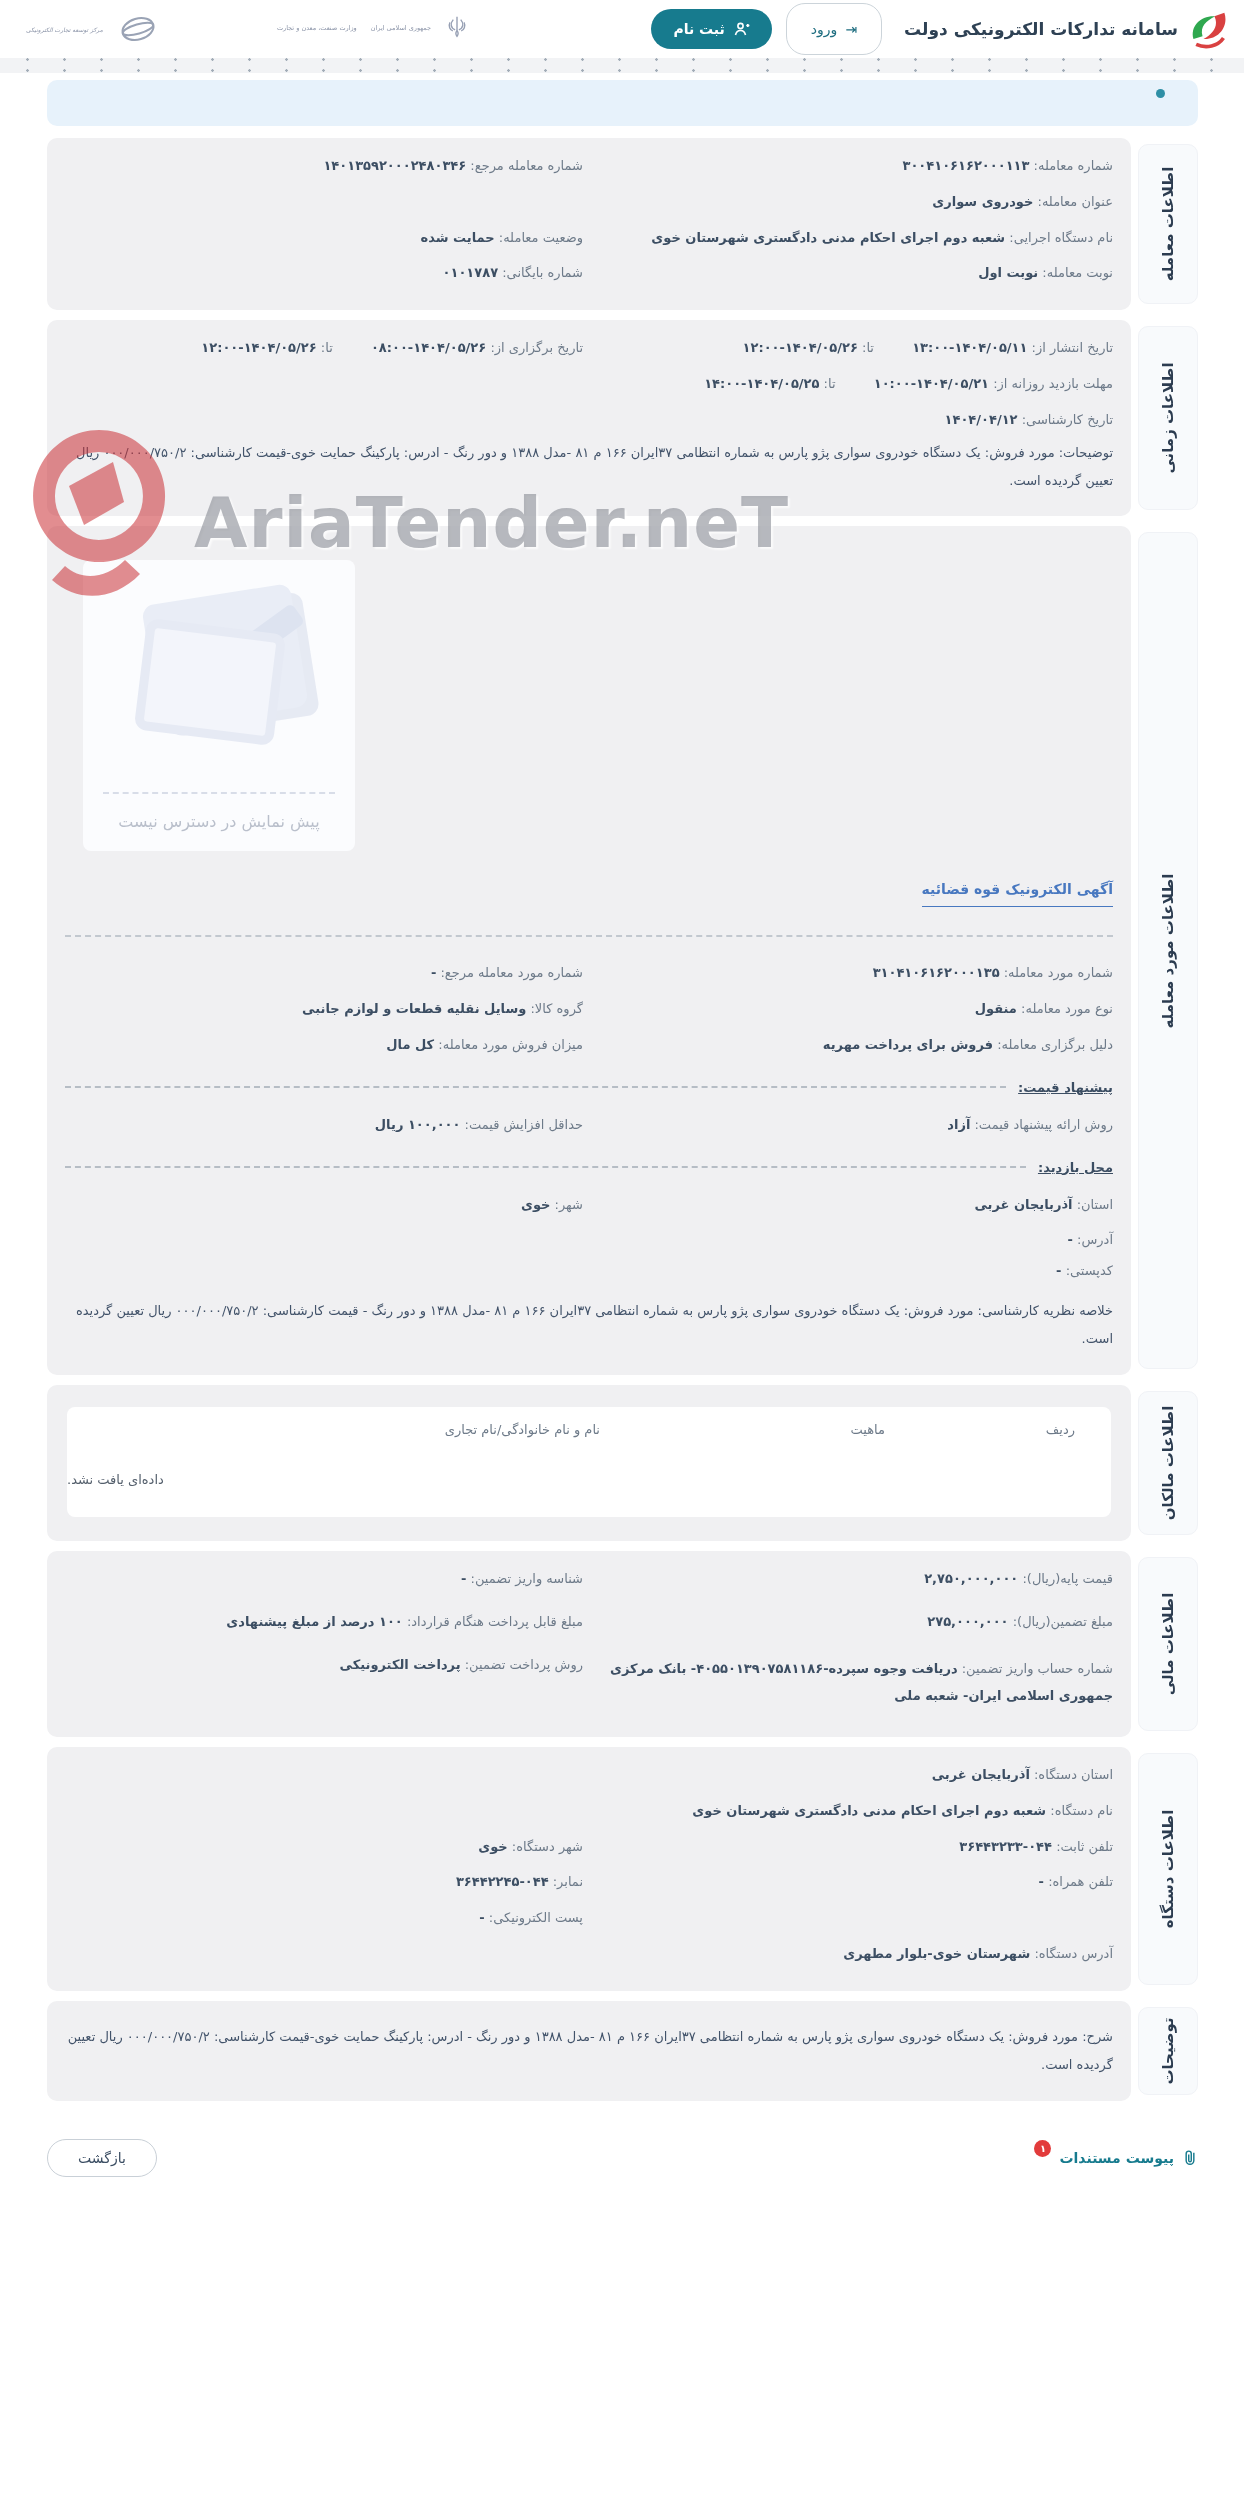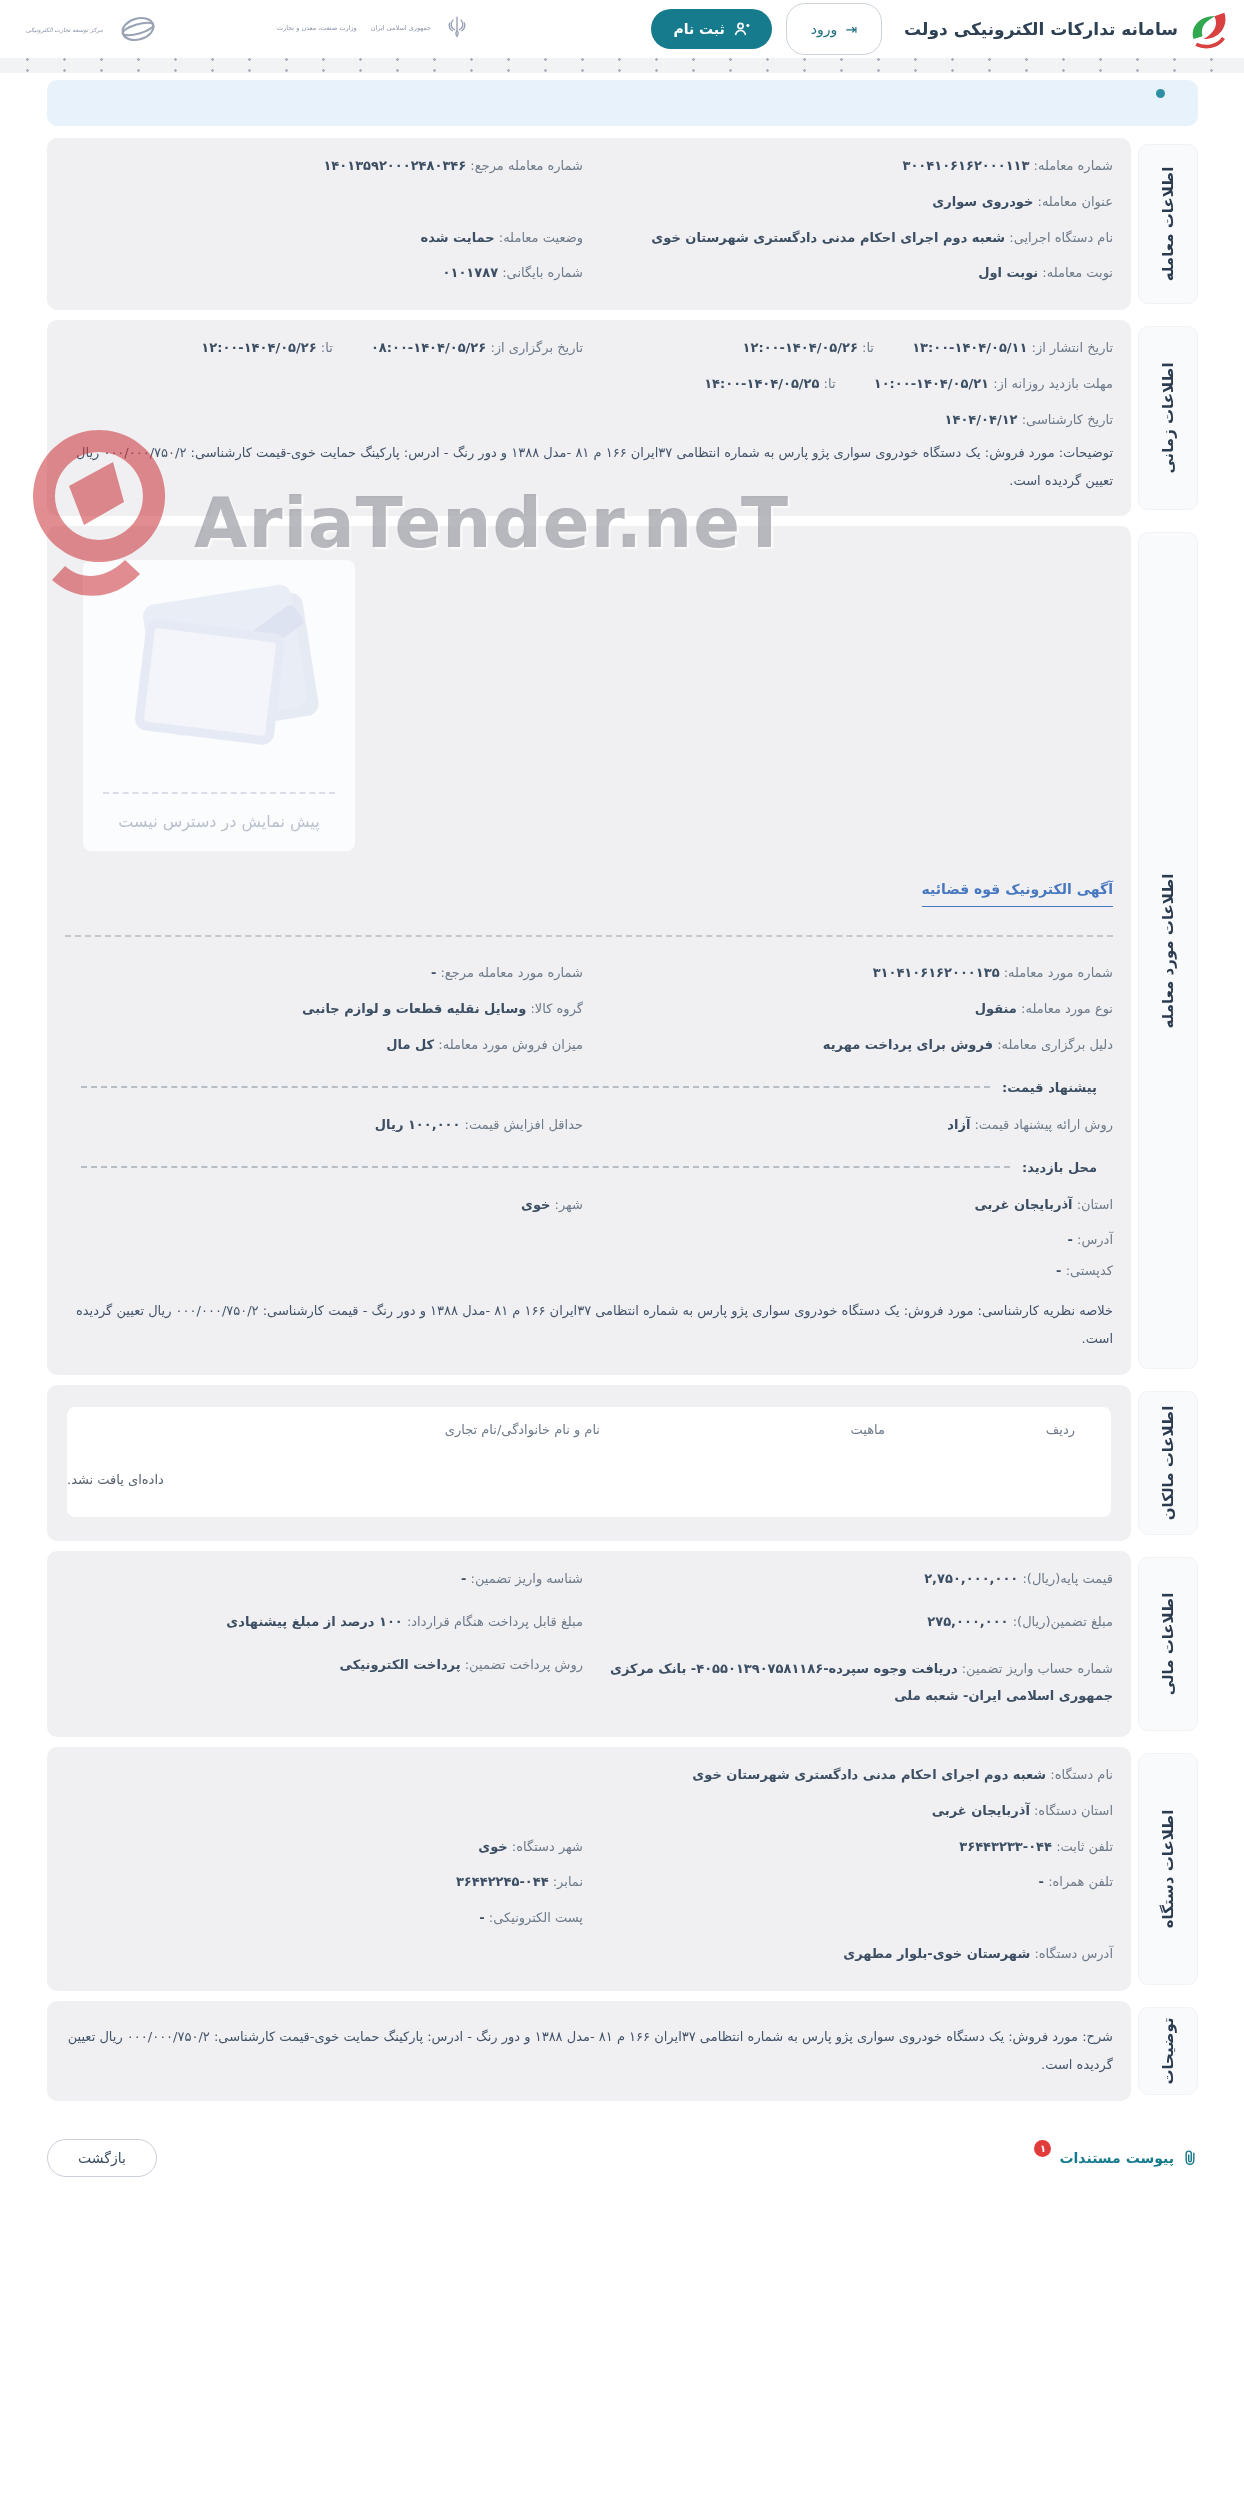--- a/index.html
+++ b/index.html
@@ -41,21 +41,21 @@
   .lbl { color:#6d7a89; }
   .val { color:#3c4e63; font-weight:600; }
   .to-lbl { margin-right:34px; }
 
   .dashbox { border:2px dashed #a0a8b0; padding:20px 24px; margin:8px 2px 24px; }
   .bullet { display:flex; gap:11px; margin:9px 0; font-size:13px; font-weight:600; color:#36465a; line-height:1.7; }
   .bullet::before { content:"●"; font-size:9px; line-height:2.4; color:#2c3c50; }
 
   .para { font-size:13px; line-height:2.15; color:#42536a; font-weight:500; margin-top:4px; }
 
-  .dash-head { display:flex; align-items:center; gap:12px; margin:24px 16px 20px; font-size:13px; font-weight:600; color:#3c4e63; }
+  .dash-head { display:flex; align-items:center; gap:12px; margin:24px 0 20px; font-size:13px; font-weight:600; color:#3c4e63;text-decoration:underline; }
   .dash-head::after { content:""; flex:1; border-top:2px dashed #b6bdc5; }
   .hr-dash { border:none; border-top:2px dashed #c2c8cf; margin:28px 0 26px; }
 
   
   .ph-box { width:272px; background:#fbfcfe; border-radius:8px; margin:16px auto 28px 18px; padding-bottom:6px; }
   .ph-art { position:relative; height:228px; overflow:hidden; }
   .ph-sq1 { position:absolute; right:55px; top:34px; width:150px; height:124px; background:#e9edf6; border-radius:12px;
             transform:rotate(-9deg); box-shadow:10px 10px 0 rgba(214,219,233,.55); }
   .ph-sq2 { position:absolute; right:75px; top:66px; width:140px; height:112px; background:#f3f5fb; border-radius:12px;
             border:9px solid #e6eaf4; transform:rotate(7deg); }
@@ -310,25 +310,25 @@
     </div>
   </div>
 </section>
 
 <section class="card">
   <div class="tab">
       <span>اطلاعات دستگاه</span>
     </div>
   <div class="cbody">
     <div class="row">
+      <div class="cell"><span class="lbl">استان دستگاه:</span> <span class="val">آذربایجان غربی</span></div>
+      <div class="cell"></div>
+    </div>
+    <div class="row">
       <div class="cell"><span class="lbl">نام دستگاه:</span> <span class="val">شعبه دوم اجرای احکام مدنی دادگستری شهرستان خوی</span></div>
-      <div class="cell"></div>
-    </div>
-    <div class="row">
-      <div class="cell"><span class="lbl">استان دستگاه:</span> <span class="val">آذربایجان غربی</span></div>
       <div class="cell"></div>
     </div>
     <div class="row">
       <div class="cell"><span class="lbl">تلفن ثابت:</span> <span class="val">۰۴۴-۳۶۴۴۳۲۳۳</span></div>
       <div class="cell"><span class="lbl">شهر دستگاه:</span> <span class="val">خوی</span></div>
     </div>
     <div class="row">
       <div class="cell"><span class="lbl">تلفن همراه:</span> <span class="val">-</span></div>
       <div class="cell"><span class="lbl">نمابر:</span> <span class="val">۰۴۴-۳۶۴۴۲۲۴۵</span></div>
     </div>

